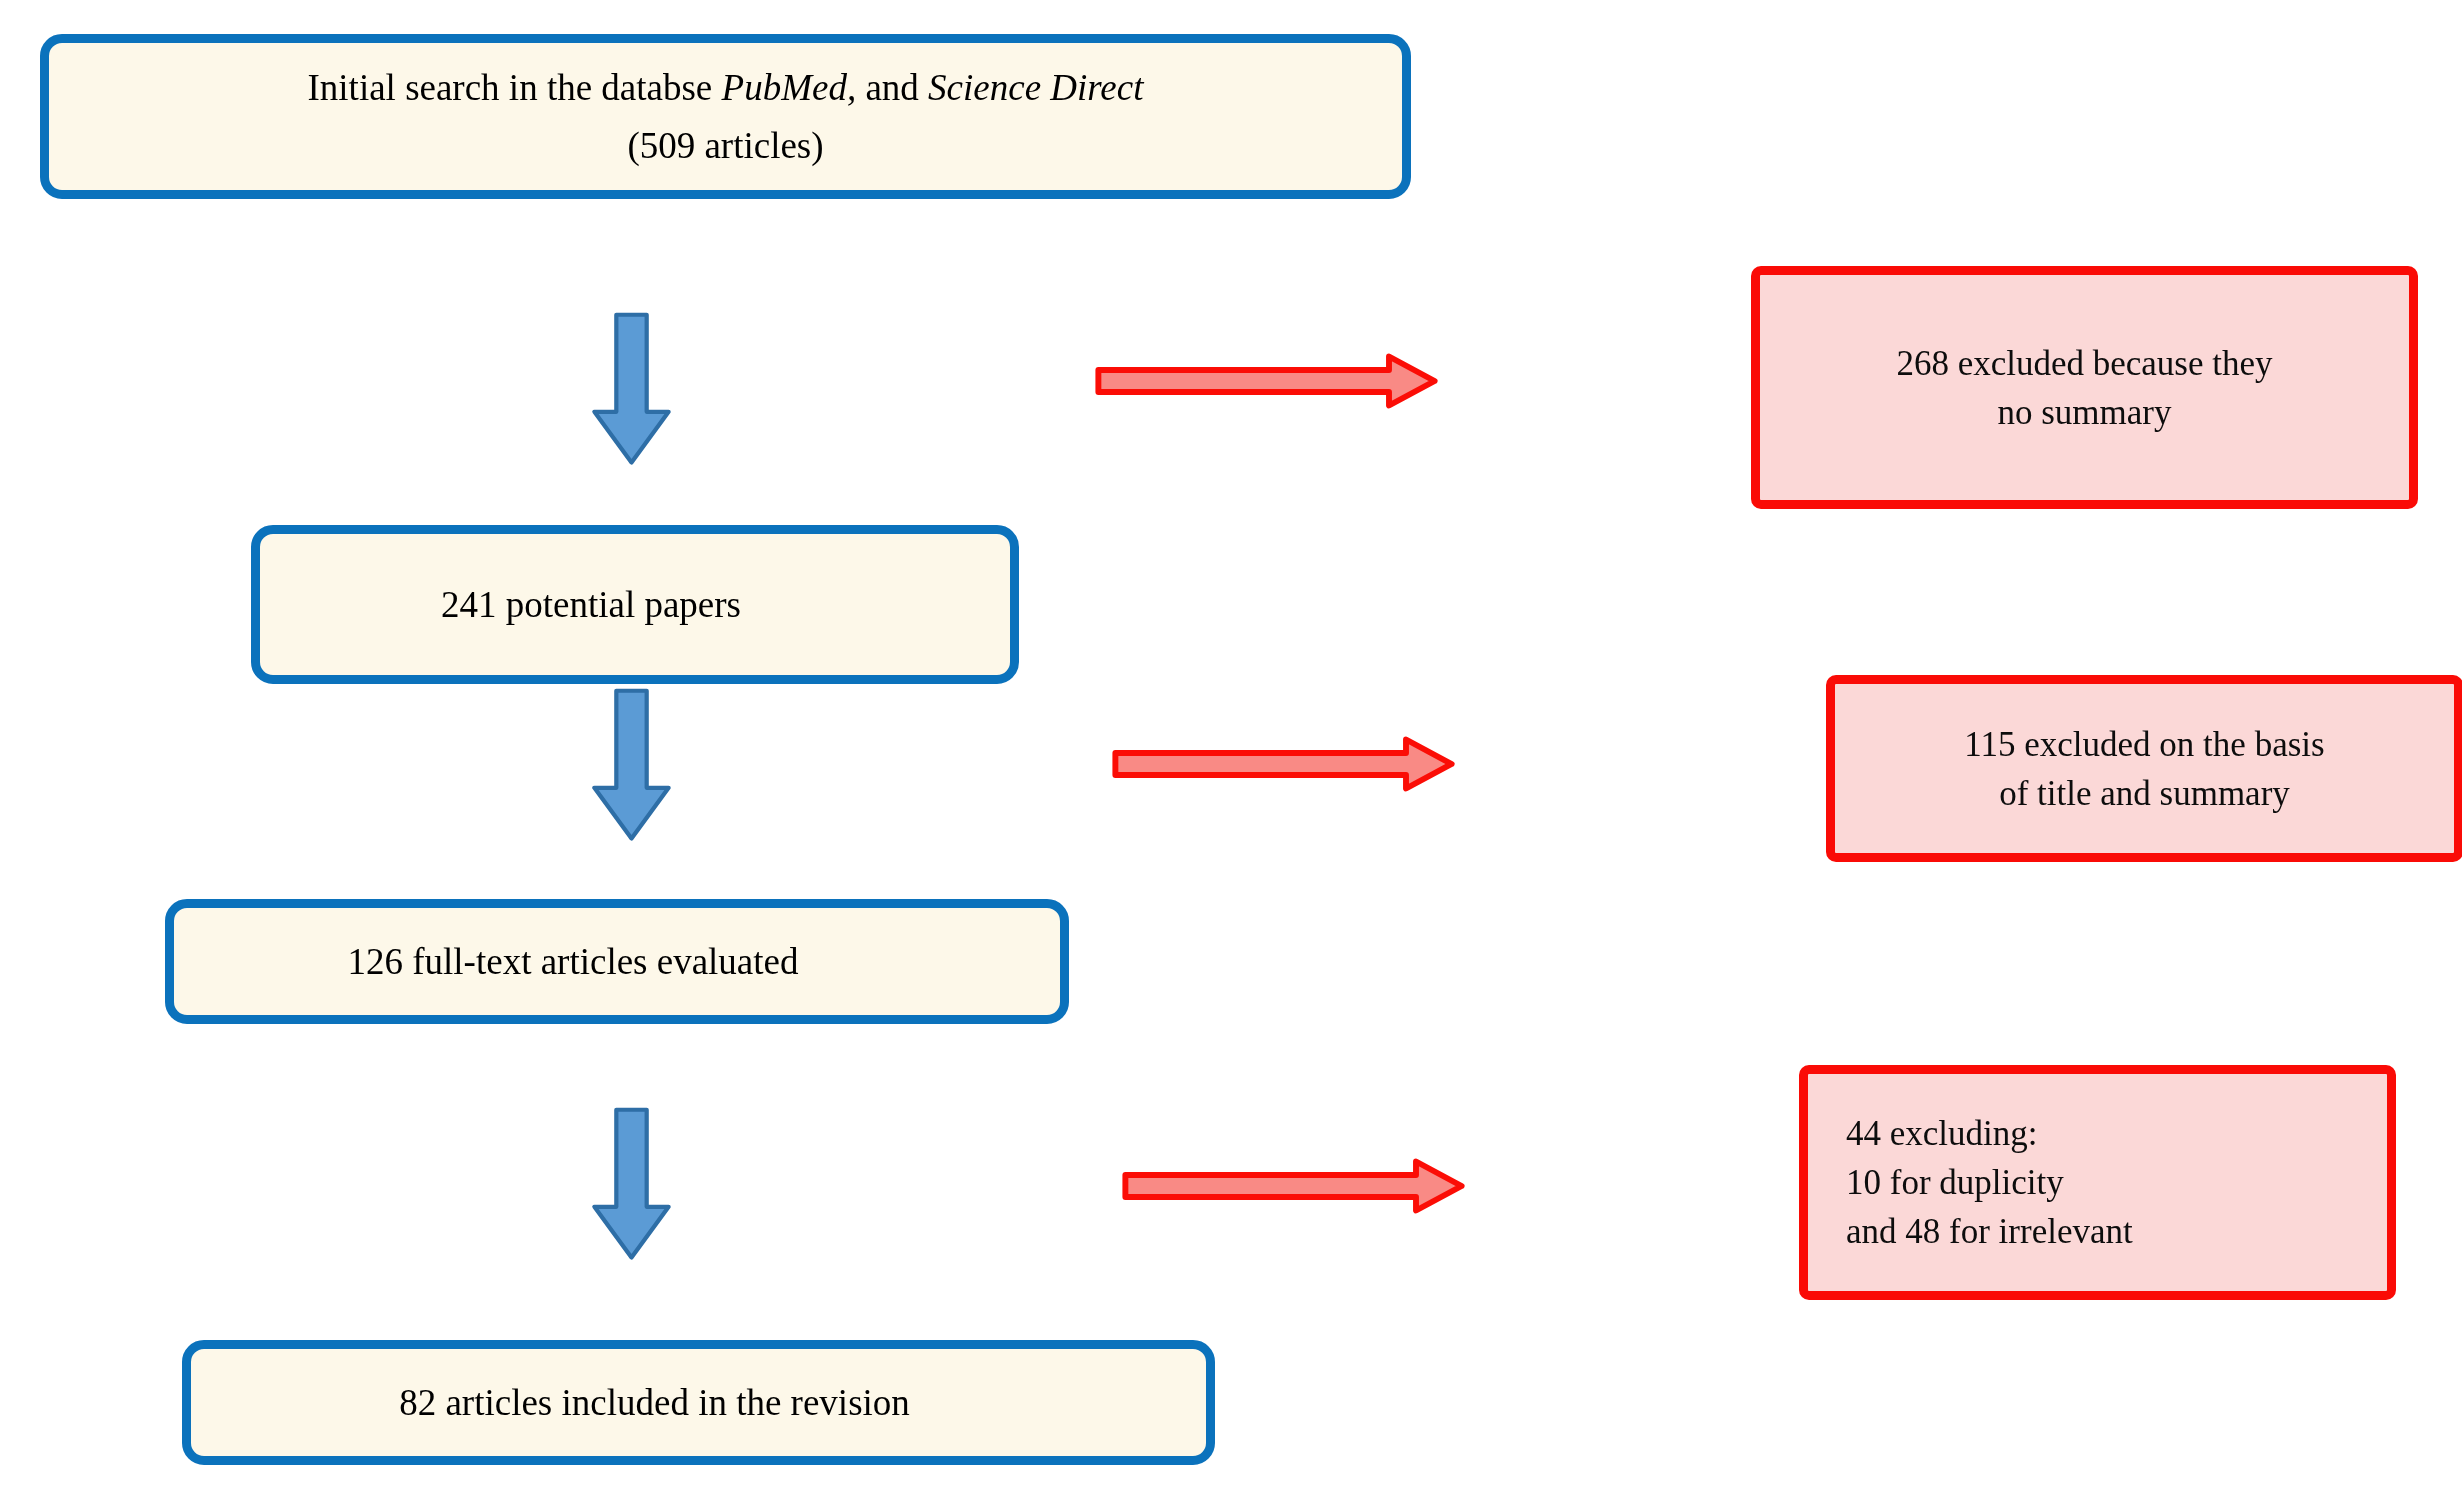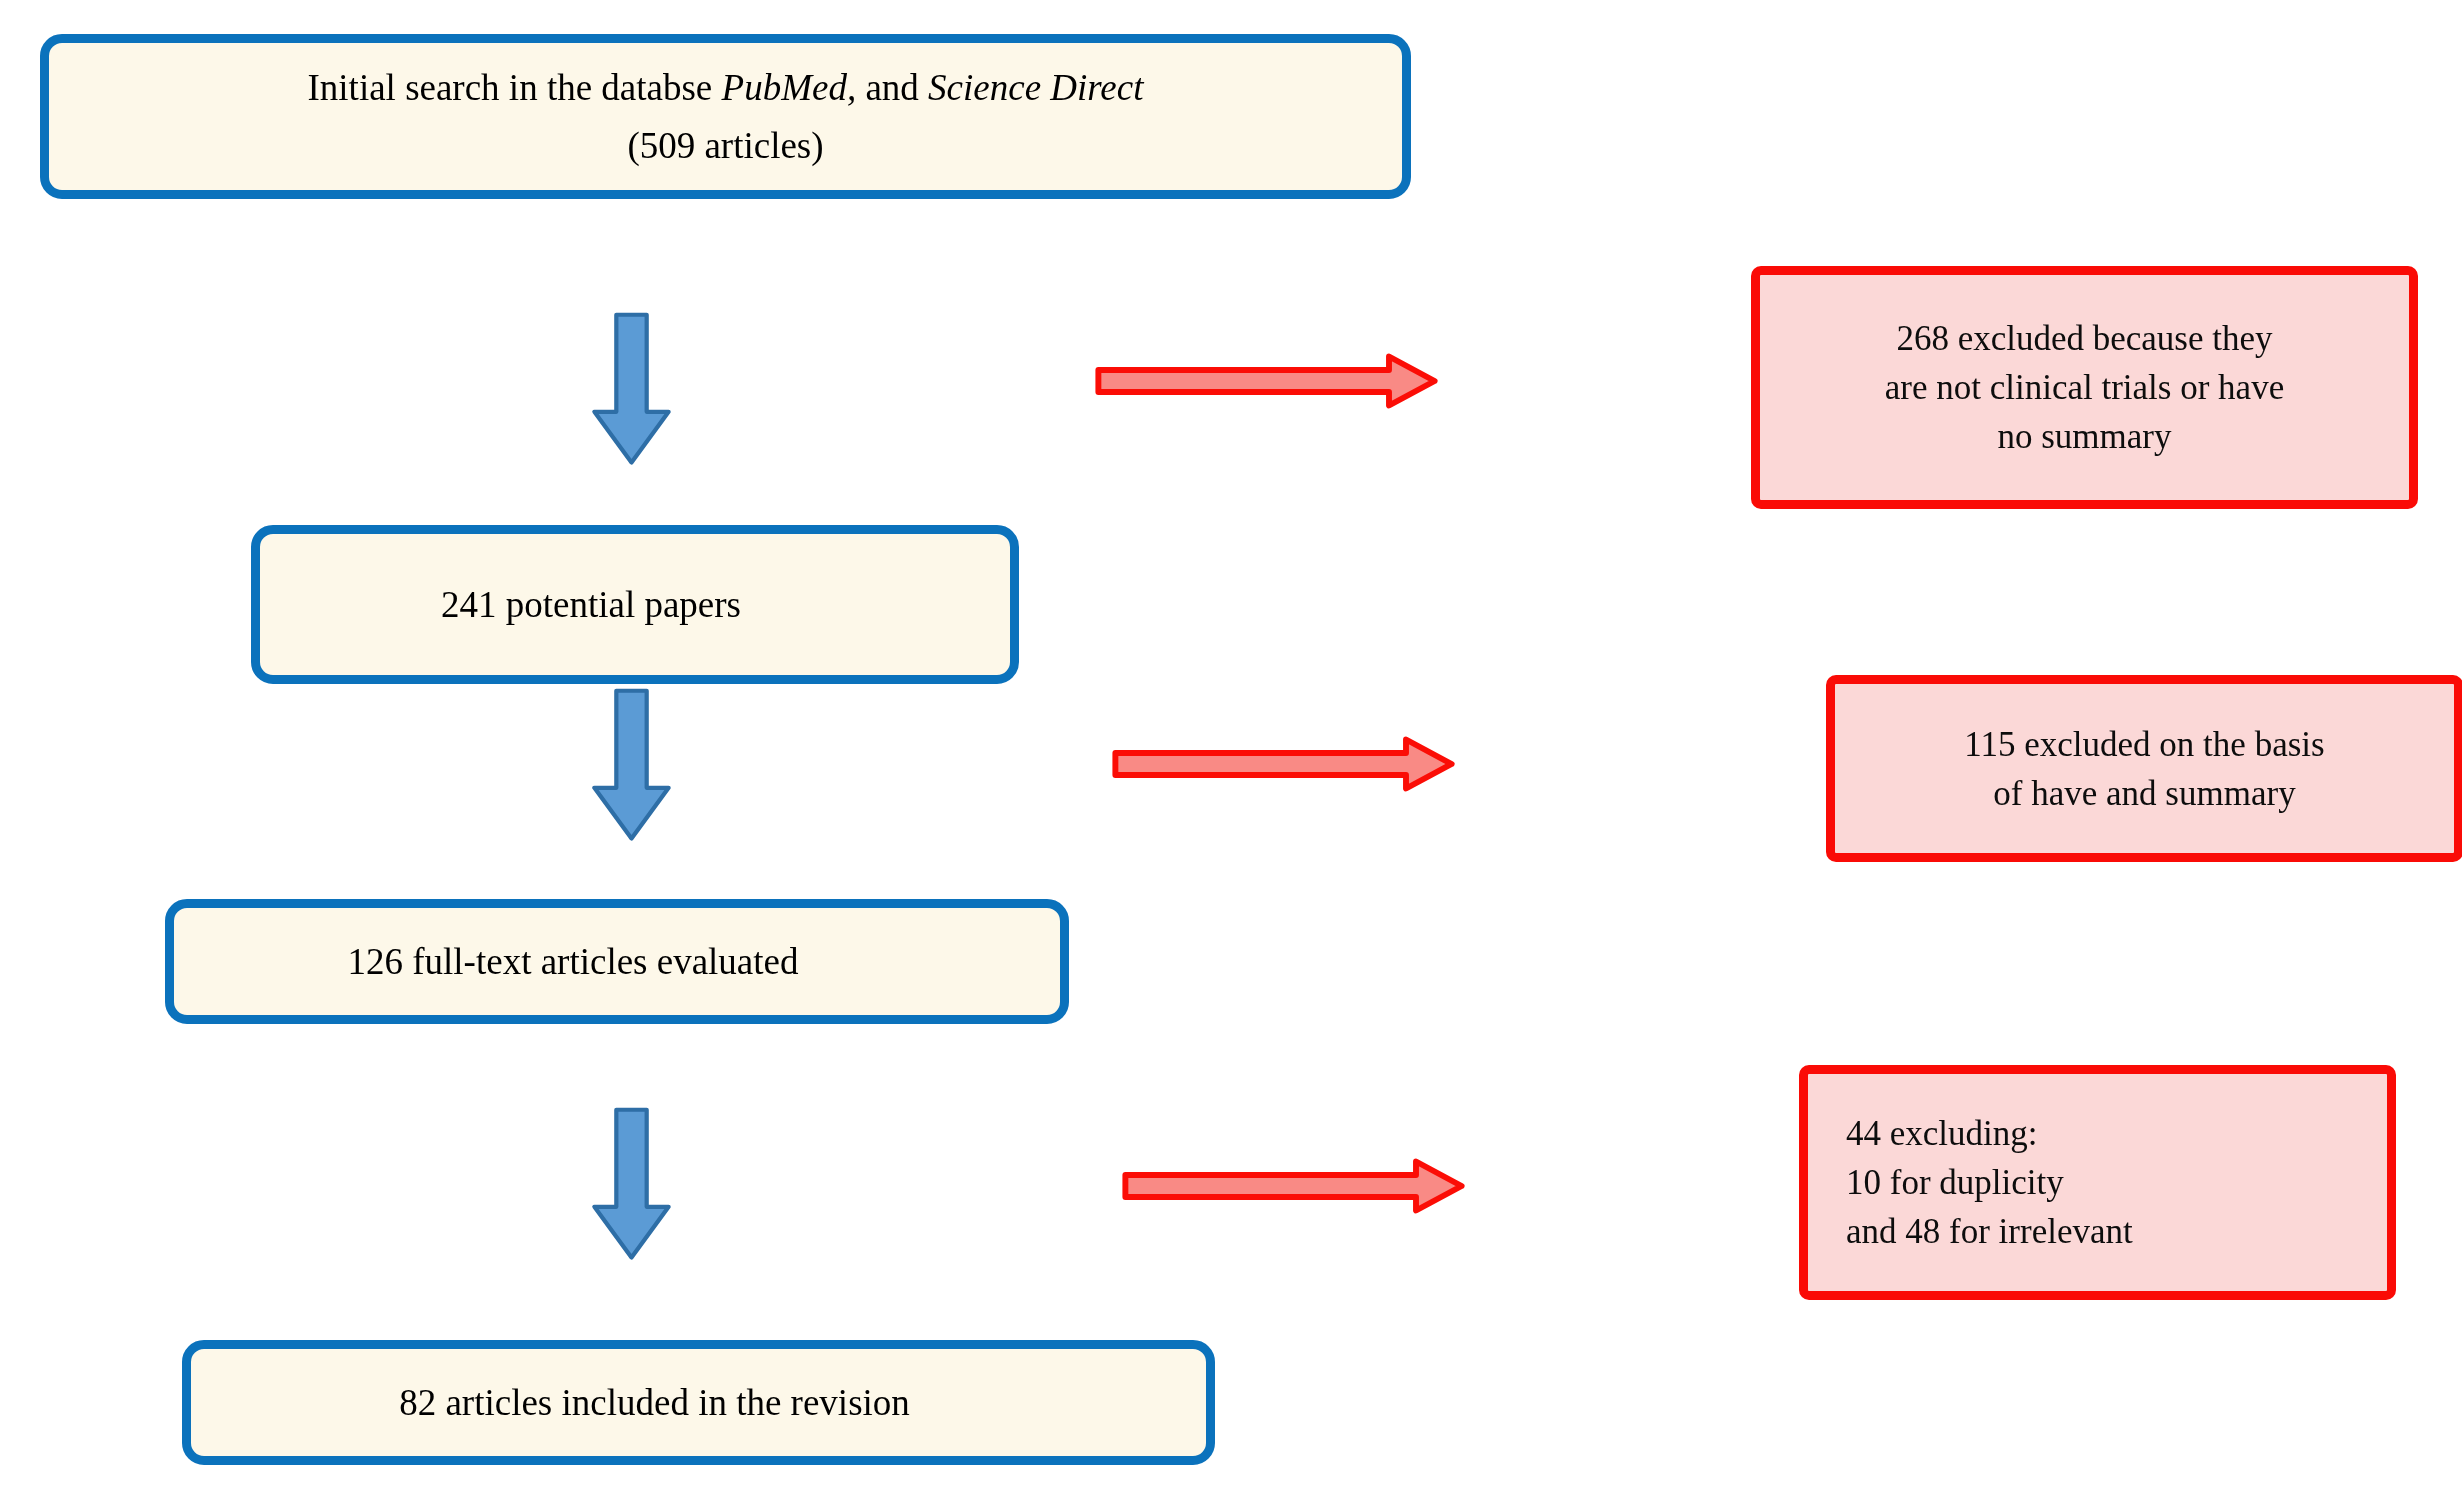--- a/index.html
+++ b/index.html
@@ -93,21 +93,20 @@
   </div>
 
   <div class="arrow-wrap" style="left:1095px; top:353px;">
     <svg width="343" height="56" viewBox="0 0 406 66">
       <polygon points="4,20 348,20 348,4 402,33 348,62 348,46 4,46" fill="#F98A85" stroke="#FB0D06" stroke-width="7" stroke-linejoin="round"></polygon>
     </svg>
   </div>
 
   <div class="excl-box" style="left:1751px; top:266px; width:667px; height:243px;">
     <div class="line">268 excluded because they</div>
-    <div class="line">are not clinical trials or have</div>
     <div class="line">no summary</div>
   </div>
 
   <div class="node-box shift-left" style="left:251px; top:525px; width:768px; height:159px;">
     <div class="line">241 potential papers</div>
   </div>
 
   <div class="arrow-wrap" style="left:591px; top:688px;">
     <svg width="81" height="154" viewBox="0 0 96 182">
       <polygon points="30,3 66,3 66,118 92,118 48,178 4,118 30,118" fill="#5B9BD5" stroke="#2E6EA6" stroke-width="5" stroke-linejoin="round"></polygon>
@@ -115,21 +114,21 @@
   </div>
 
   <div class="arrow-wrap" style="left:1112px; top:736px;">
     <svg width="343" height="56" viewBox="0 0 406 66">
       <polygon points="4,20 348,20 348,4 402,33 348,62 348,46 4,46" fill="#F98A85" stroke="#FB0D06" stroke-width="7" stroke-linejoin="round"></polygon>
     </svg>
   </div>
 
   <div class="excl-box" style="left:1826px; top:675px; width:637px; height:187px;">
     <div class="line">115 excluded on the basis</div>
-    <div class="line">of have and summary</div>
+    <div class="line">of title and summary</div>
   </div>
 
   <div class="node-box shift-left" style="left:165px; top:899px; width:904px; height:125px;">
     <div class="line">126 full-text articles evaluated</div>
   </div>
 
   <div class="arrow-wrap" style="left:591px; top:1107px;">
     <svg width="81" height="154" viewBox="0 0 96 182">
       <polygon points="30,3 66,3 66,118 92,118 48,178 4,118 30,118" fill="#5B9BD5" stroke="#2E6EA6" stroke-width="5" stroke-linejoin="round"></polygon>
     </svg>

